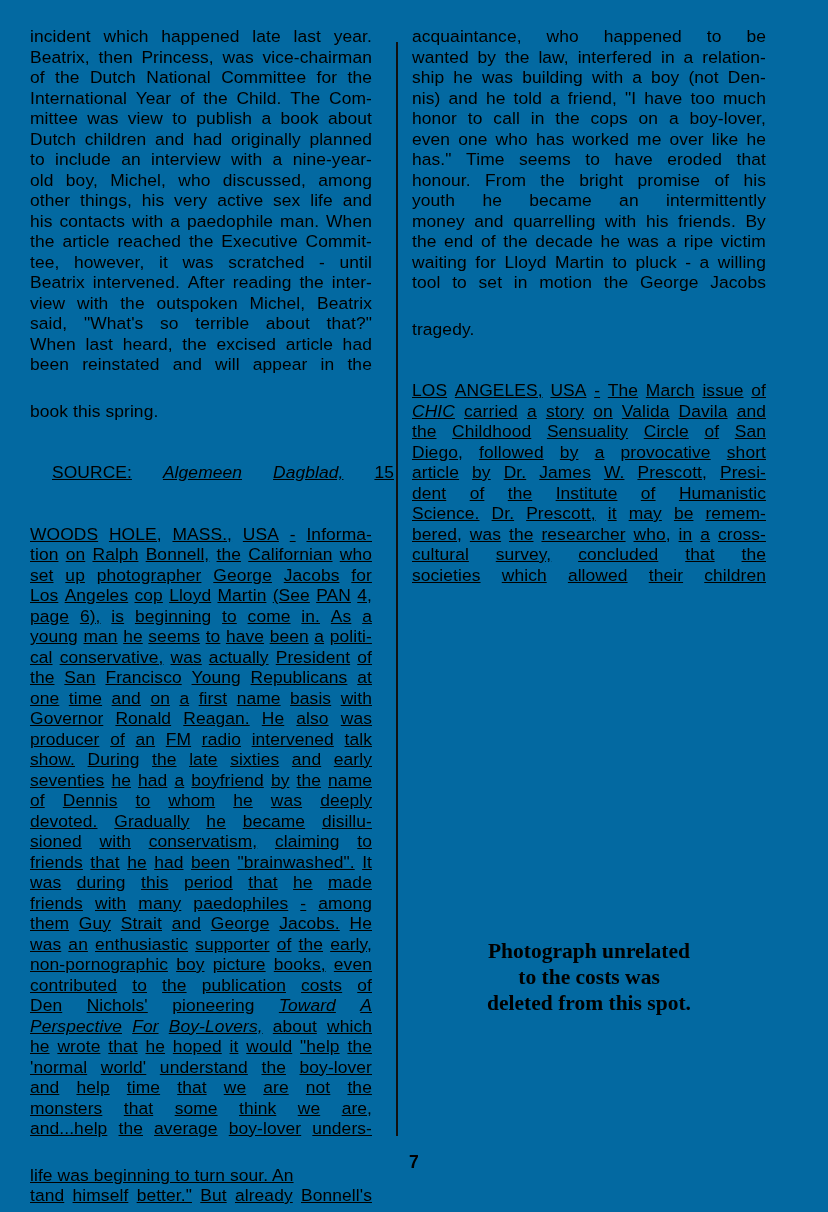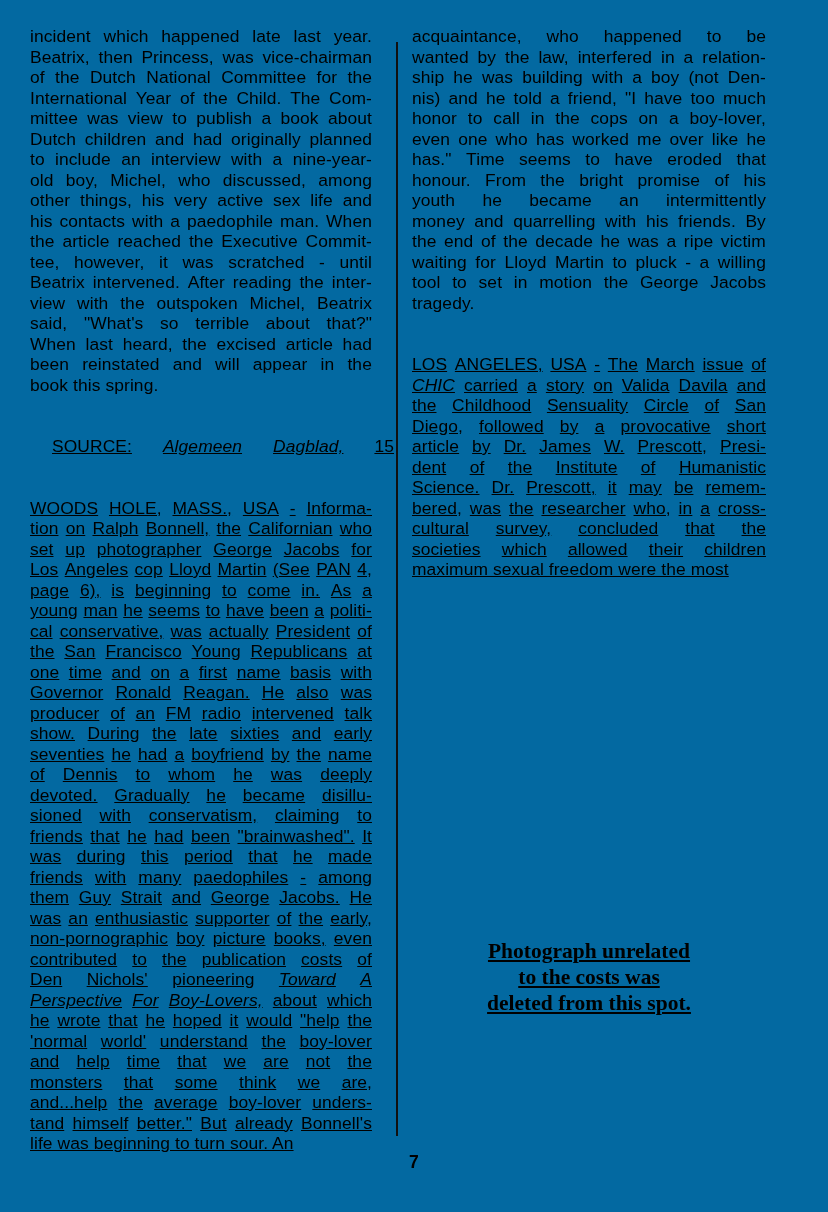--- a/index.html
+++ b/index.html
@@ -58,39 +58,39 @@
     font-weight: 500;
     -webkit-font-smoothing: none;
   }
   
   .ln.j {
     display: flex;
     justify-content: space-between;
     width: 100%;
   }
   .ln.j > span { white-space: pre; }
-  .ln.last { display: block; }
+  .ln.last { display: block; margin-top: 26px; }
 
   .ital { font-style: italic; }
   .indent { padding-left: 22px; }
 
   
   .photo-note {
     position: absolute;
     left: 412px;
     top: 938px;
     width: 354px;
     text-align: center;
     font-family: "Liberation Serif", serif;
     font-weight: bold;
     font-size: 21.5px;
     line-height: 26px;
     color: #000;
   }
-  .photo-note .nl { display: block; text-decoration: underline; }
+  .photo-note .nl { display: block; }
 
   
   .folio {
     position: absolute;
     left: 0;
     top: 1152px;
     width: 828px;
     text-align: center;
     font-size: 17.5px;
     font-weight: 600;
@@ -518,29 +518,29 @@
           <span>we</span>
           <span>are,</span>
         </div>
         <div class="ln j">
           <span>and...help</span>
           <span>the</span>
           <span>average</span>
           <span>boy-lover</span>
           <span>unders-</span>
         </div>
+        <div class="ln last">life was beginning to turn sour. An</div>
         <div class="ln j">
           <span>tand</span>
           <span>himself</span>
           <span>better."</span>
           <span>But</span>
           <span>already</span>
           <span>Bonnell's</span>
         </div>
-        <div class="ln last">life was beginning to turn sour. An</div>
       </div>
 
   </div>
 
   <div class="column col-right">
 
     <div class="para" id="p-right-1">
         <div class="ln j">
           <span>acquaintance,</span>
           <span>who</span>
@@ -753,21 +753,20 @@
           <span>that</span>
           <span>the</span>
         </div>
         <div class="ln j">
           <span>societies</span>
           <span>which</span>
           <span>allowed</span>
           <span>their</span>
           <span>children</span>
         </div>
-        <div class="ln last">maximum sexual freedom were the most</div>
       </div>
 
   </div>
 
   <div class="photo-note" id="photo-note">
       <span class="nl">Photograph unrelated</span>
       <span class="nl">to the costs was</span>
       <span class="nl">deleted from this spot.</span>
     </div>
 

